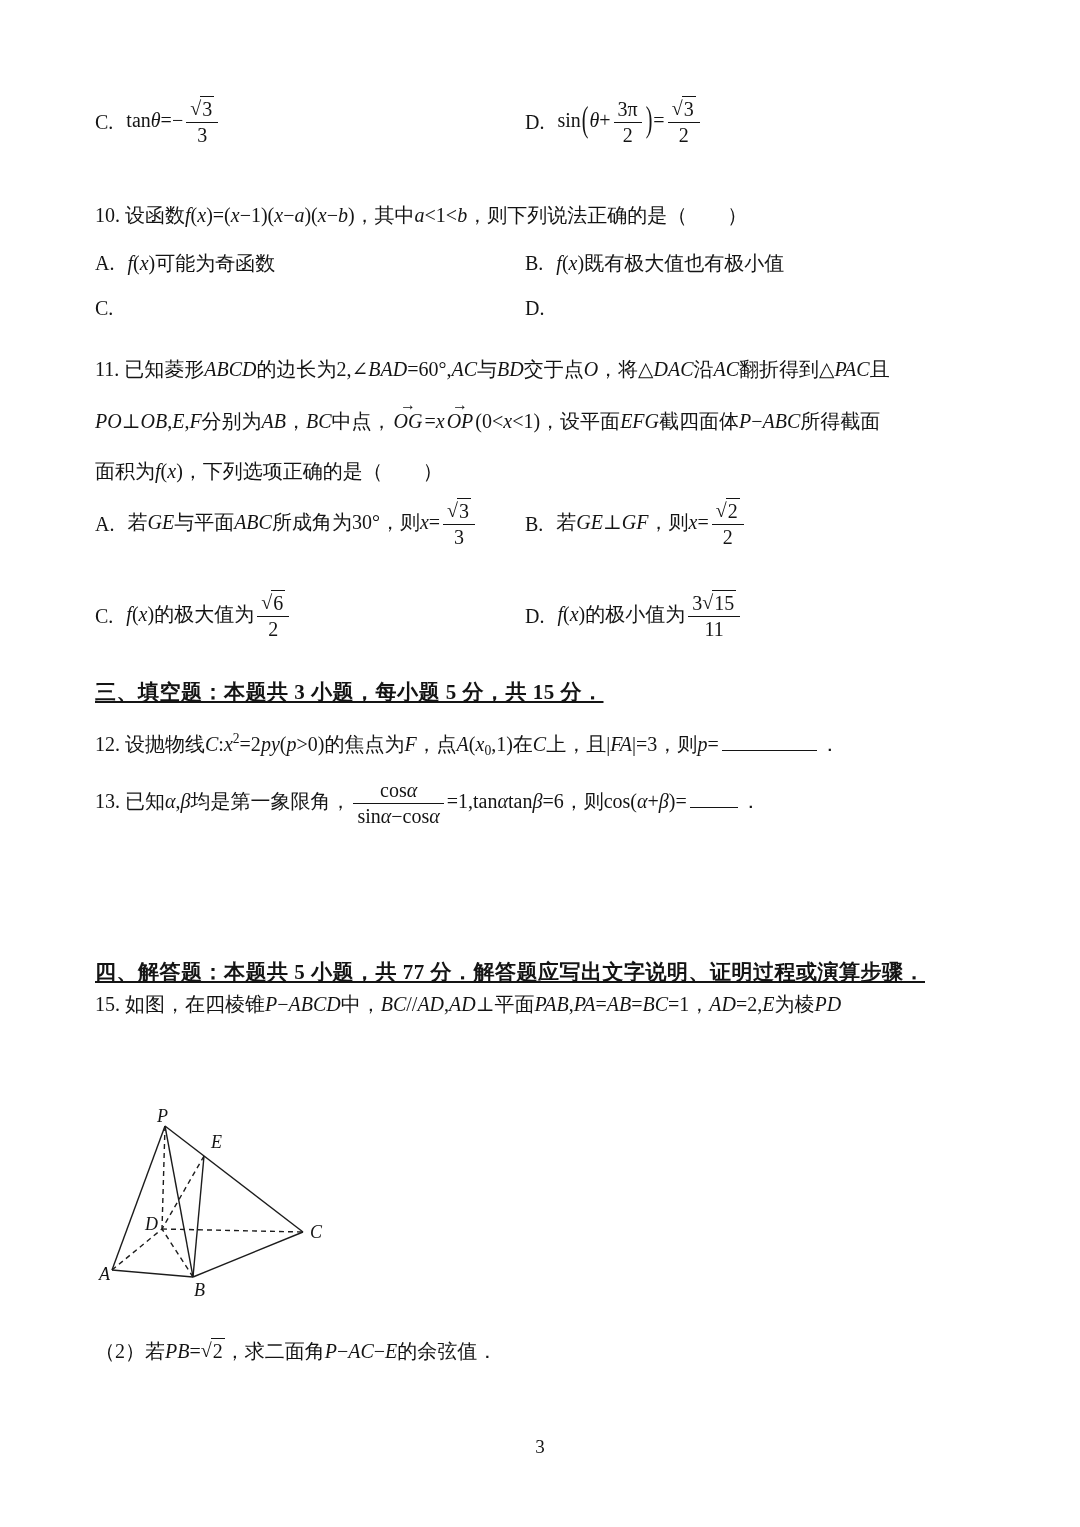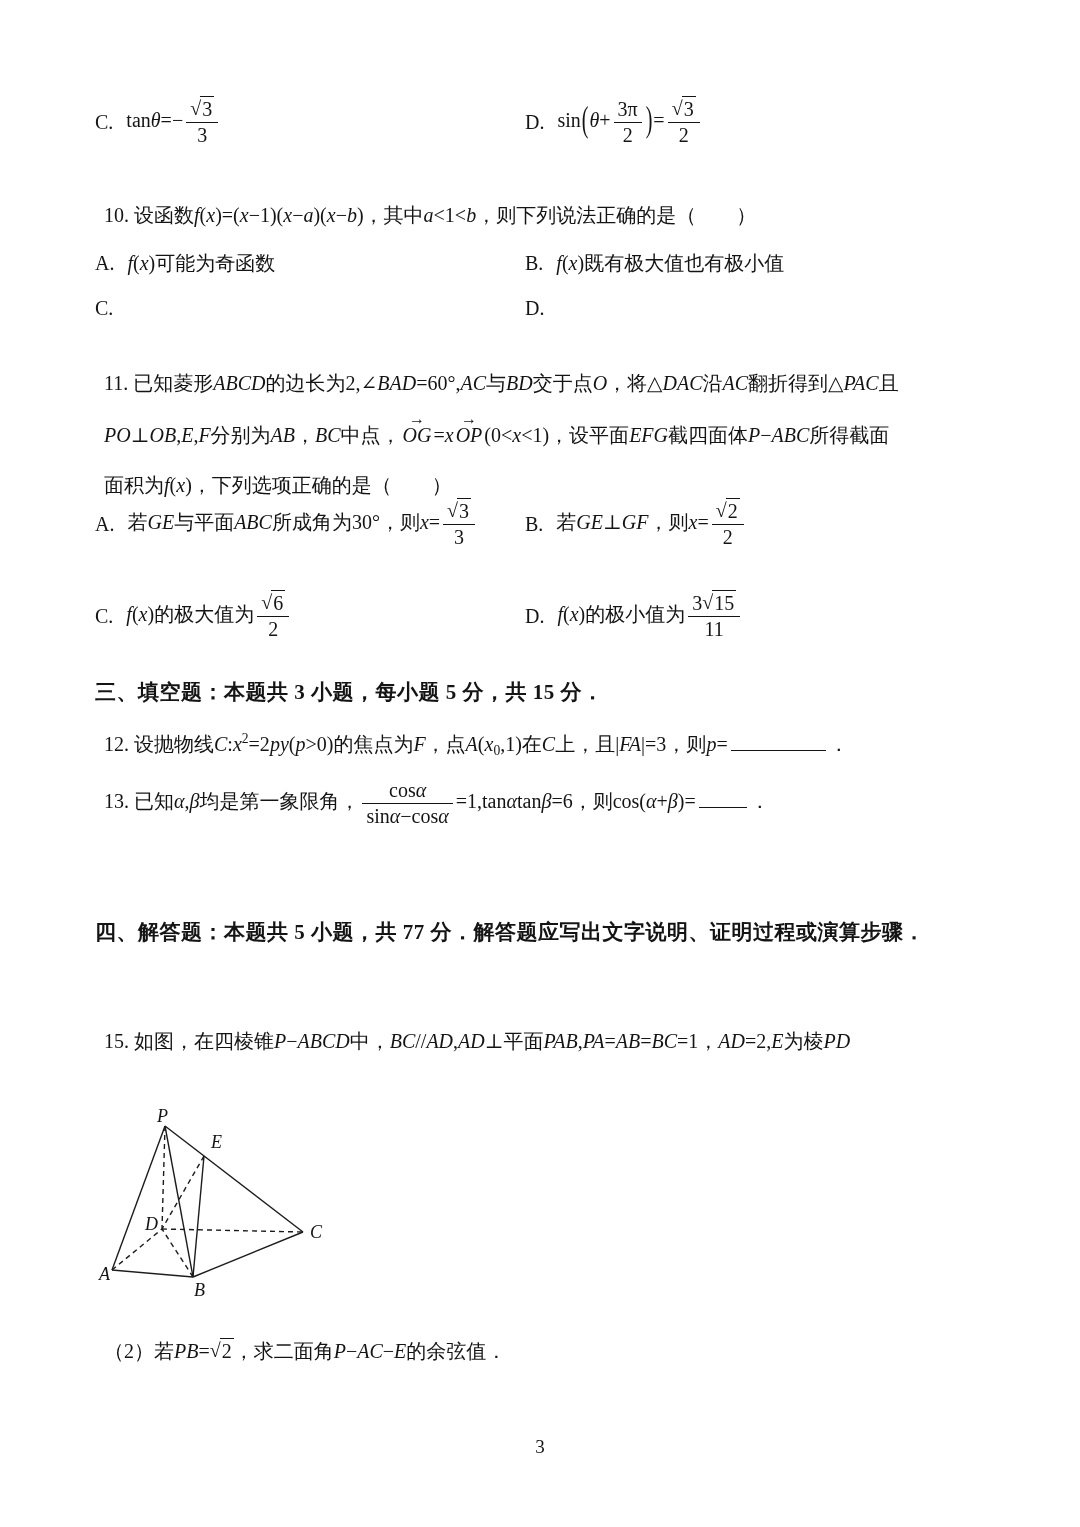--- a/index.html
+++ b/index.html
@@ -3,29 +3,29 @@
 <meta charset="utf-8">
 <style>
   html,body{margin:0;padding:0;}
   body{
     width:1080px;height:1527px;background:#ffffff;color:#141414;
     font-family:"Liberation Serif","DejaVu Serif",serif;
     font-size:20px;
   }
   .page{position:relative;width:1080px;height:1527px;overflow:hidden;background:#fff;}
   .row{position:absolute;left:95px;right:50px;}
-  .line{white-space:nowrap;line-height:34px;margin-left:9px;}
+  .line{white-space:nowrap;line-height:34px;}
   .mlines .line{line-height:50px;}
   .mlines.wide .line{line-height:56px;}
   .optrow{display:flex;align-items:center;}
   .cell{display:flex;align-items:center;}
   .c1{width:430px;flex:none;}
   .olabel{margin-right:13px;flex:none;}
   .mathwrap{white-space:nowrap;}
-  .secheader{font-weight:700;font-size:21px;white-space:nowrap;letter-spacing:.5px;}
+  .secheader{font-weight:700;font-size:21px;white-space:nowrap;letter-spacing:.5px;text-decoration:underline;}
   .mi{font-style:italic;font-family:"Liberation Serif",serif;}
   .frac{display:inline-block;vertical-align:middle;text-align:center;line-height:1.25;margin:0 3px;}
   .fnum{display:block;padding:0 4px;}
   .fden{display:block;border-top:1.4px solid #141414;padding:0 4px;}
   .sqrt{display:inline-block;white-space:nowrap;}
   .rsign{display:inline-block;transform:translateY(-1px);}
   .rbody{display:inline-block;border-top:1.4px solid #141414;margin-left:-1px;padding:0 2px;line-height:1.2;}
   .vec{display:inline-block;position:relative;margin:0 2px;padding-top:2px;}
   .varr{position:absolute;left:0;right:0;top:-0.85em;text-align:center;font-size:0.8em;letter-spacing:0;}
   .bigp{display:inline-block;transform:scaleY(1.75);transform-origin:50% 55%;padding:0 1px;}
@@ -65,21 +65,21 @@
   </div>
   <div class="row optrow" style="top:297px">
     <div class="cell c1">
       <span class="olabel">C.</span>
     </div>
     <div class="cell">
       <span class="olabel">D.</span>
     </div>
   </div>
 
-  <div class="row mlines" style="top:358px">
+  <div class="row mlines" style="top:344px">
     <div class="line">11. 已知菱形<span class="mi">ABCD</span>的边长为2,∠<span class="mi">BAD</span>=60°,<span class="mi">AC</span>与<span class="mi">BD</span>交于点<span class="mi">O</span>，将△<span class="mi">DAC</span>沿<span class="mi">AC</span>翻折得到△<span class="mi">PAC</span>且</div>
     <div class="line"><span class="mi">PO</span>⊥<span class="mi">OB</span>,<span class="mi">E</span>,<span class="mi">F</span>分别为<span class="mi">AB</span>，<span class="mi">BC</span>中点，<span class="vec"><span class="varr">→</span><span class="mi">OG</span></span>=<span class="mi">x</span><span class="vec"><span class="varr">→</span><span class="mi">OP</span></span>(0&lt;<span class="mi">x</span>&lt;1)，设平面<span class="mi">EFG</span>截四面体<span class="mi">P</span>−<span class="mi">ABC</span>所得截面</div>
     <div class="line">面积为<span class="mi">f</span>(<span class="mi">x</span>)，下列选项正确的是（　　）</div>
   </div>
 
   <div class="row optrow" style="top:498px">
     <div class="cell c1">
       <span class="olabel">A.</span>
       <span class="mathwrap">若<span class="mi">GE</span>与平面<span class="mi">ABC</span>所成角为30°，则<span class="mi">x</span>=<span class="frac"><span class="fnum"><span class="sqrt"><span class="rsign">√</span><span class="rbody">3</span></span></span><span class="fden">3</span></span></span>
     </div>
@@ -100,23 +100,23 @@
   </div>
 
   <div class="row secheader" style="top:678px">三、填空题：本题共 3 小题，每小题 5 分，共 15 分．</div>
 
   <div class="row line" style="top:722px">12. 设抛物线<span class="mi">C</span>:<span class="mi">x</span><sup>2</sup>=2<span class="mi">py</span>(<span class="mi">p</span>&gt;0)的焦点为<span class="mi">F</span>，点<span class="mi">A</span>(<span class="mi">x</span><sub>0</sub>,1)在<span class="mi">C</span>上，且|<span class="mi">FA</span>|=3，则<span class="mi">p</span>=<span class="blank" style="width: 95px;"></span>．</div>
   <div class="row line" style="top:778px">13. 已知<span class="mi">α</span>,<span class="mi">β</span>均是第一象限角，<span class="frac"><span class="fnum">cos<span class="mi">α</span></span><span class="fden">sin<span class="mi">α</span>−cos<span class="mi">α</span></span></span>=1,tan<span class="mi">α</span>tan<span class="mi">β</span>=6，则cos(<span class="mi">α</span>+<span class="mi">β</span>)=<span class="blank" style="width: 48px;"></span>．</div>
 
   <div class="row mlines wide" style="top:858px">
   </div>
 
-  <div class="row secheader" style="top:918px">四、解答题：本题共 5 小题，共 77 分．解答题应写出文字说明、证明过程或演算步骤．</div>
+  <div class="row secheader" style="top:958px">四、解答题：本题共 5 小题，共 77 分．解答题应写出文字说明、证明过程或演算步骤．</div>
 
-  <div class="row mlines" style="top:1016px">
+  <div class="row mlines" style="top:979px">
     <div class="line">15. 如图，在四棱锥<span class="mi">P</span>−<span class="mi">ABCD</span>中，<span class="mi">BC</span>//<span class="mi">AD</span>,<span class="mi">AD</span>⊥平面<span class="mi">PAB</span>,<span class="mi">PA</span>=<span class="mi">AB</span>=<span class="mi">BC</span>=1，<span class="mi">AD</span>=2,<span class="mi">E</span>为棱<span class="mi">PD</span></div>
   </div>
 
   <div class="figwrap">
     <svg width="250" height="195" viewBox="0 0 250 195">
       <g stroke="#1c1c1c" stroke-width="1.4" fill="none">
 
         <line x1="70" y1="18" x2="17" y2="162"></line>
         <line x1="70" y1="18" x2="98" y2="169"></line>
         <line x1="70" y1="18" x2="208" y2="124"></line>

